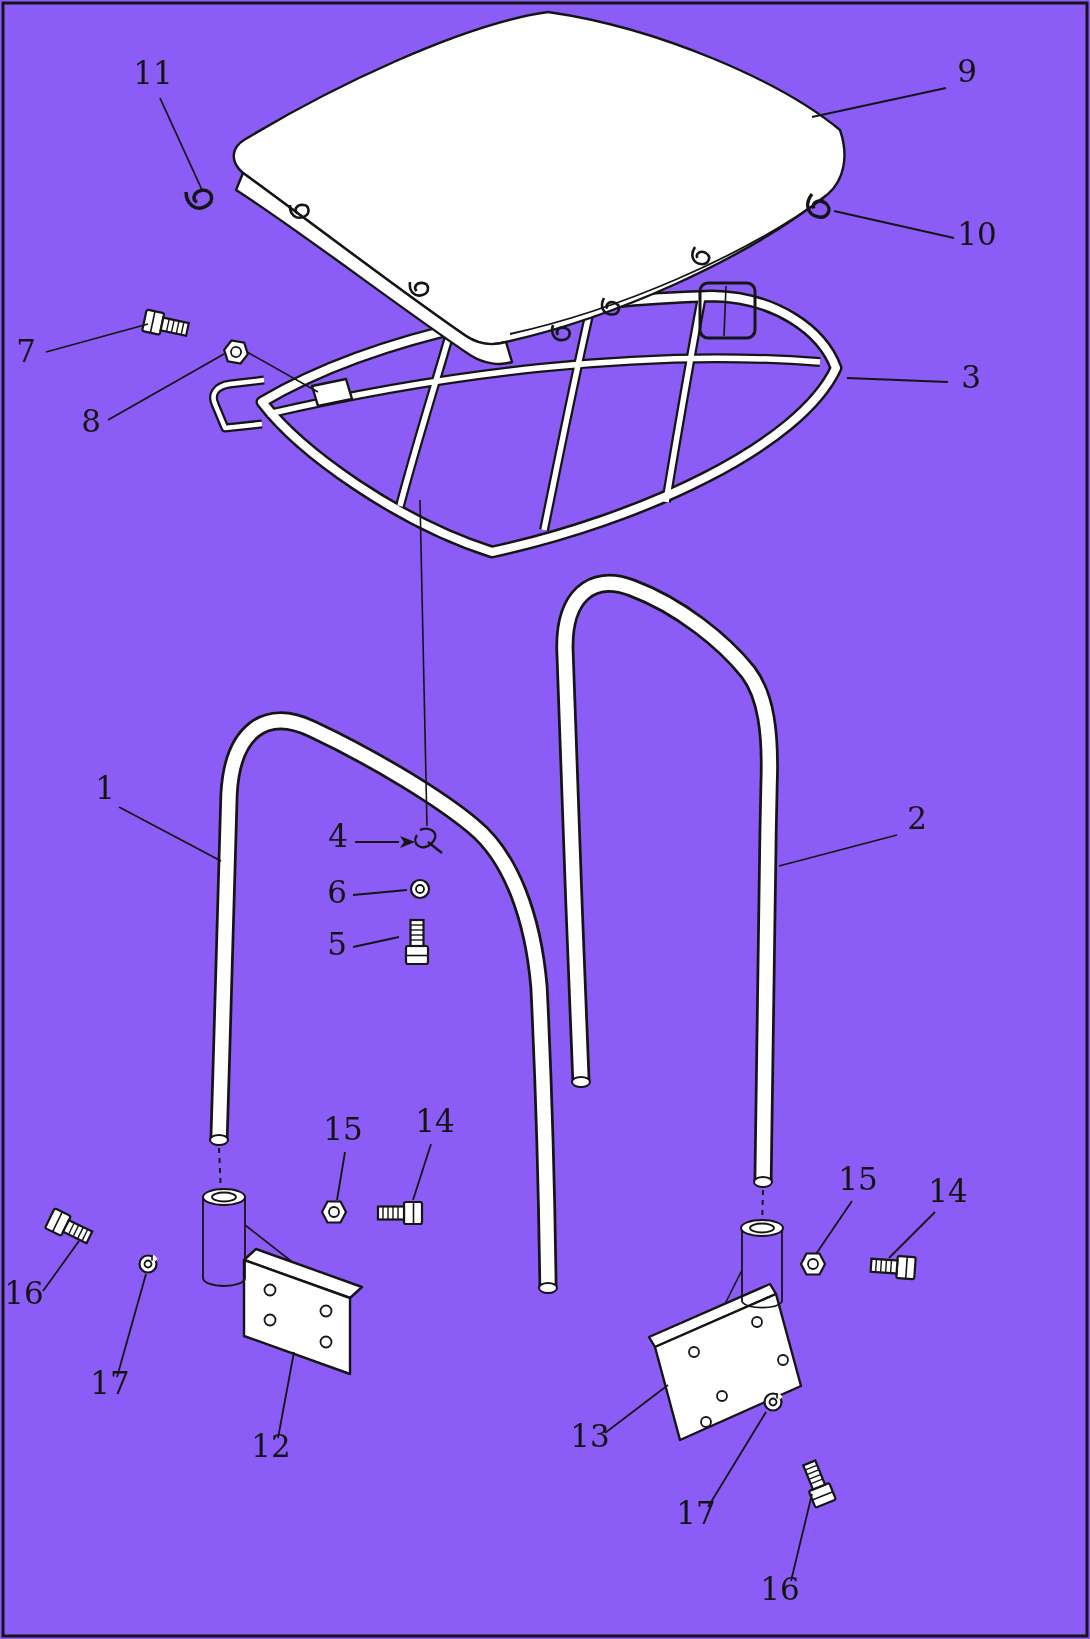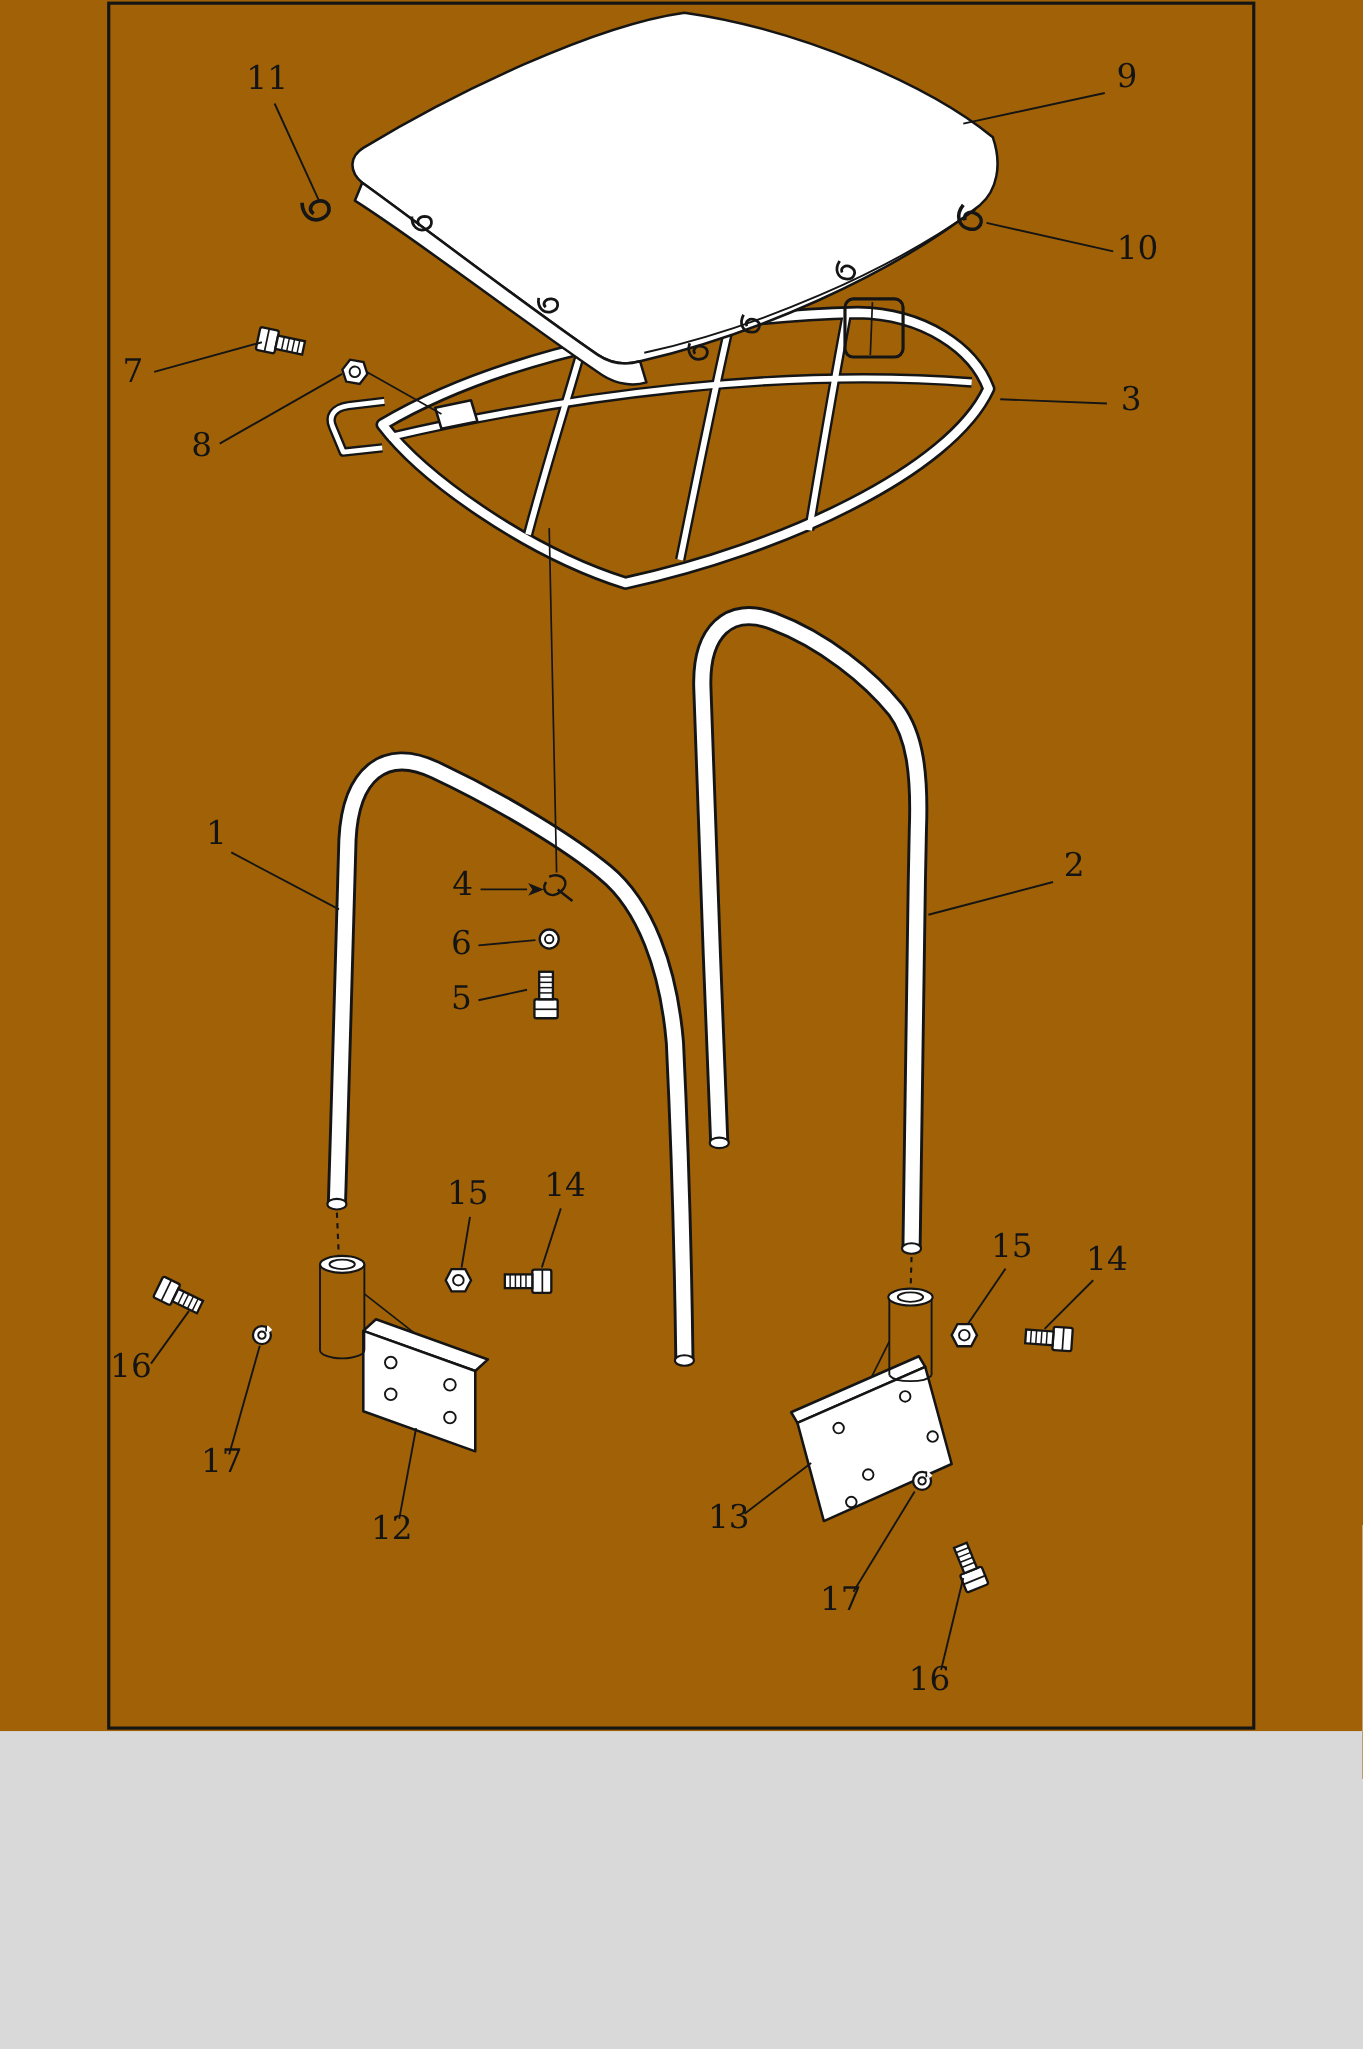--- a/index.html
+++ b/index.html
@@ -1,16 +1,16 @@
 <!DOCTYPE html>
 <html><head>
 <meta charset="utf-8">
 <style>
   html,body{margin:0;padding:0;background:#d9d9d9;}
-  .page{position:relative;width:1090px;height:1385px;background:#a16207;overflow:hidden;margin:0 auto;}
+  .page{position:relative;width:1090px;height:1639px;background:#8b5cf6;overflow:hidden;margin:0 auto;}
   .page svg{position:absolute;left:0;top:0;width:100%;height:100%;}
   .leader{stroke:#151515;stroke-width:1.8;fill:none;}
   .thin{stroke:#151515;stroke-width:1.6;fill:none;}
   .outline{stroke:#151515;stroke-width:2.4;fill:#ffffff;stroke-linejoin:round;}
   .noline{stroke:#151515;stroke-width:1.8;fill:none;}
   .tube-b{stroke:#151515;fill:none;stroke-linejoin:round;}
   .tube-w{stroke:#ffffff;fill:none;stroke-linejoin:round;}
   .cap{fill:#ffffff;stroke:#151515;stroke-width:2;}
   .hole{fill:#ffffff;stroke:#151515;stroke-width:1.8;}
   .callout-text{font-family:"DejaVu Serif","Liberation Serif",serif;font-size:31px;fill:#141414;}

